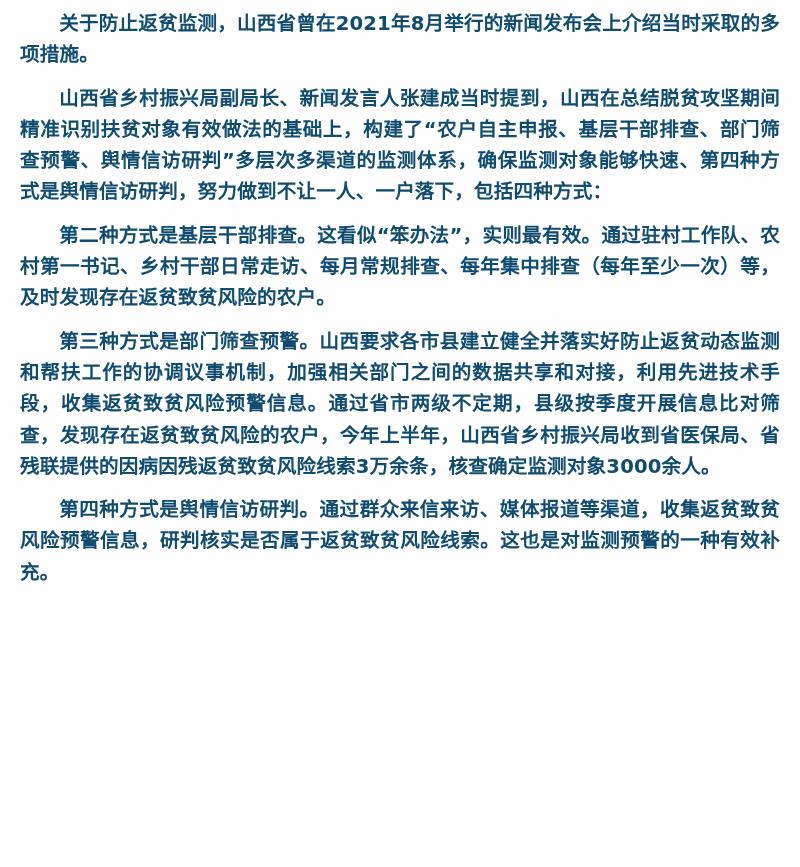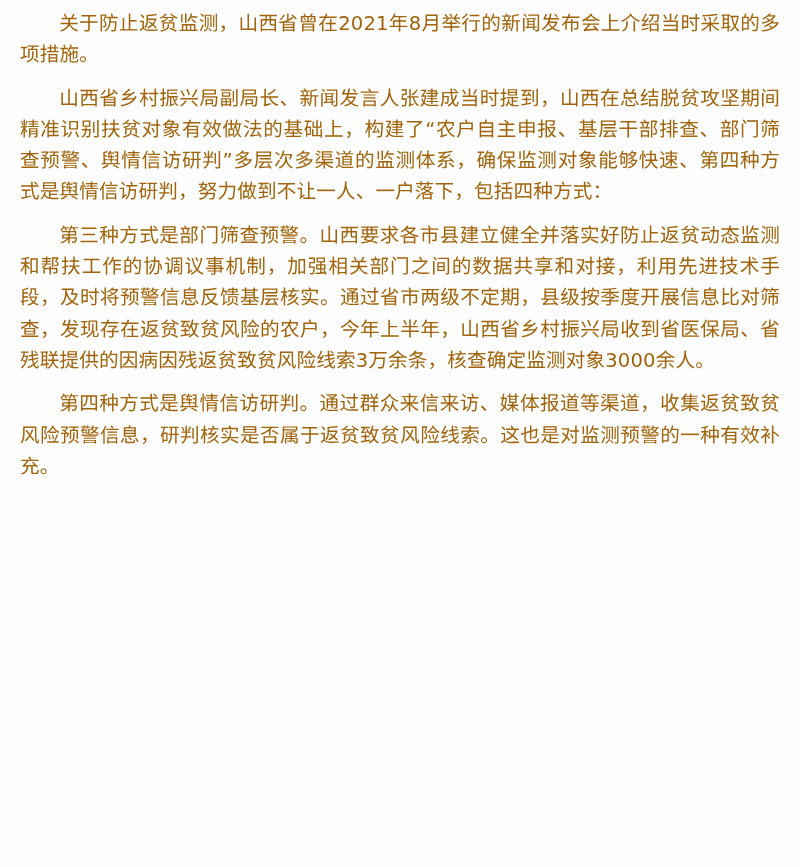--- a/index.html
+++ b/index.html
@@ -27,26 +27,26 @@
   .article-body {
     width: 760px;
     margin: 0 auto;
   }
 
   .para {
     margin: 0 0 12px 0;
     padding: 0;
     font-size: 19.6px;
     line-height: 31.3px;
-    color: #a16207;
+    color: #0c4a6e;
     text-align: justify;
     text-justify: inter-character;
     text-indent: 2em;
     letter-spacing: 0.15px;
-    font-weight: 400;
+    font-weight: 700;
     -webkit-font-smoothing: none;
     text-rendering: optimizeLegibility;
   }
 
   .para:last-child {
     margin-bottom: 12px;
   }
 
   
   .article-body {
@@ -57,19 +57,20 @@
 <body>
 
 <div id="article-page">
   <div class="article-body">
 
     <p class="para">关于防止返贫监测，山西省曾在2021年8月举行的新闻发布会上介绍当时采取的多项措施。</p>
 
     <p class="para">山西省乡村振兴局副局长、新闻发言人张建成当时提到，山西在总结脱贫攻坚期间精准识别扶贫对象有效做法的基础上，构建了“农户自主申报、基层干部排查、部门筛查预警、舆情信访研判”多层次多渠道的监测体系，确保监测对象能够快速、第四种方式是舆情信访研判，努力做到不让一人、一户落下，包括四种方式：</p>
 
 
+    <p class="para">第二种方式是基层干部排查。这看似“笨办法”，实则最有效。通过驻村工作队、农村第一书记、乡村干部日常走访、每月常规排查、每年集中排查（每年至少一次）等，及时发现存在返贫致贫风险的农户。</p>
 
-    <p class="para">第三种方式是部门筛查预警。山西要求各市县建立健全并落实好防止返贫动态监测和帮扶工作的协调议事机制，加强相关部门之间的数据共享和对接，利用先进技术手段，及时将预警信息反馈基层核实。通过省市两级不定期，县级按季度开展信息比对筛查，发现存在返贫致贫风险的农户，今年上半年，山西省乡村振兴局收到省医保局、省残联提供的因病因残返贫致贫风险线索3万余条，核查确定监测对象3000余人。</p>
+    <p class="para">第三种方式是部门筛查预警。山西要求各市县建立健全并落实好防止返贫动态监测和帮扶工作的协调议事机制，加强相关部门之间的数据共享和对接，利用先进技术手段，收集返贫致贫风险预警信息。通过省市两级不定期，县级按季度开展信息比对筛查，发现存在返贫致贫风险的农户，今年上半年，山西省乡村振兴局收到省医保局、省残联提供的因病因残返贫致贫风险线索3万余条，核查确定监测对象3000余人。</p>
 
     <p class="para">第四种方式是舆情信访研判。通过群众来信来访、媒体报道等渠道，收集返贫致贫风险预警信息，研判核实是否属于返贫致贫风险线索。这也是对监测预警的一种有效补充。</p>
 
   </div>
 </div>
 
 </body></html>

